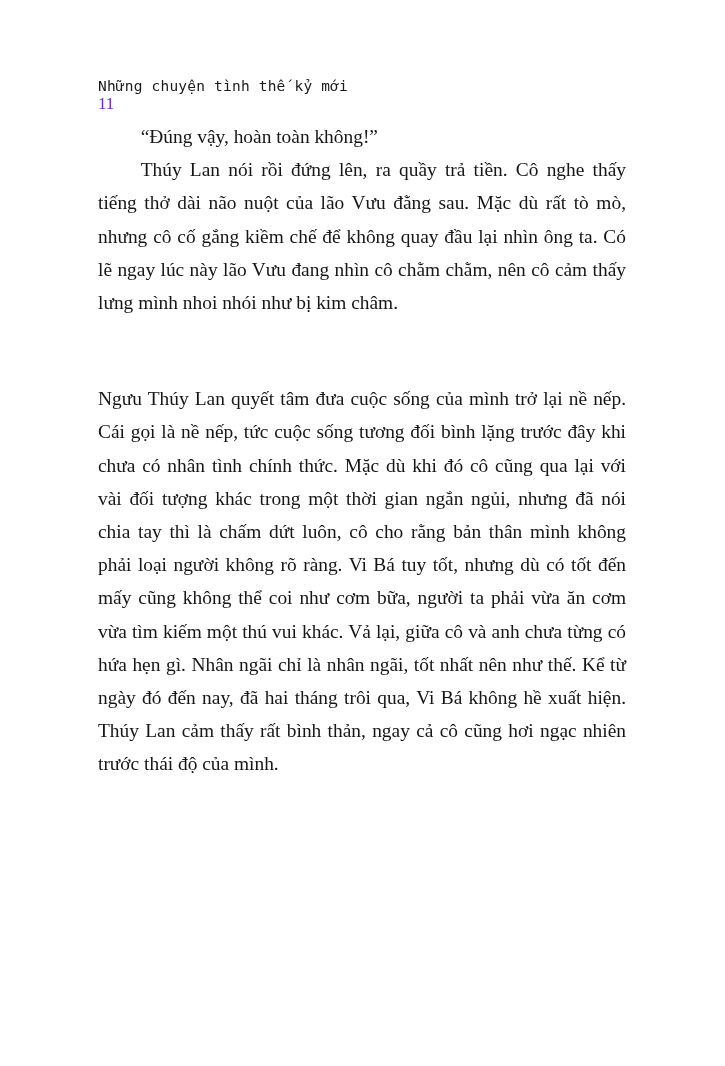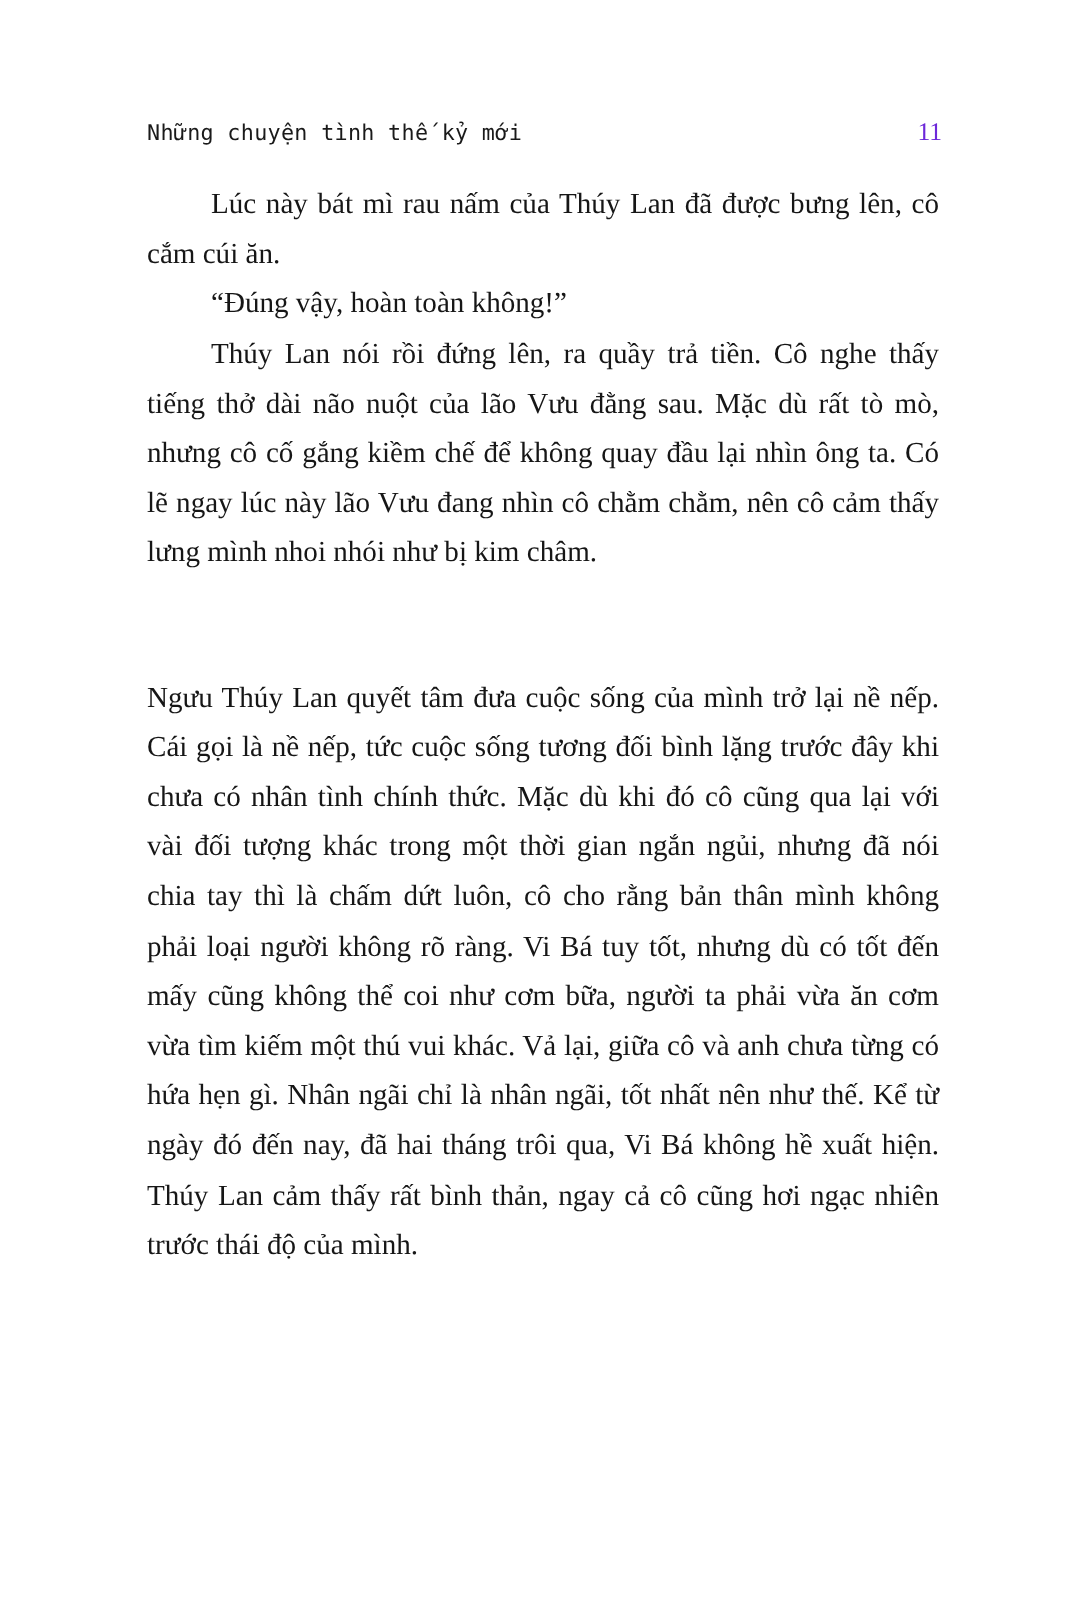--- a/index.html
+++ b/index.html
@@ -22,20 +22,21 @@
     padding: 0;
   }
   .header {
     position: absolute;
     left: 98px;
     top: 78px;
     width: 530px;
     display: flex;
     align-items: baseline;
     justify-content: space-between;
+    flex-direction: column;
   }
   .running-title {
     font-family: "DejaVu Sans Mono", monospace;
     font-size: 14.5px;
     letter-spacing: 0.2px;
     color: #1a1a1a;
     white-space: nowrap;
   }
   .folio {
     font-family: "Liberation Serif", serif;
@@ -67,20 +68,19 @@
 <body>
 
 <div class="page">
 
   <div class="header">
     <div class="running-title">Những chuyện tình thế kỷ mới</div>
     <div class="folio">11</div>
   </div>
 
   <div class="body-text">
-    <p class="para indent">Lúc này bát mì rau nấm của Thúy Lan đã được bưng lên, cô cắm cúi ăn.</p>
     <p class="para indent">“Đúng vậy, hoàn toàn không!”</p>
     <p class="para indent">Thúy Lan nói rồi đứng lên, ra quầy trả tiền. Cô nghe thấy tiếng thở dài não nuột của lão Vưu đằng sau. Mặc dù rất tò mò, nhưng cô cố gắng kiềm chế để không quay đầu lại nhìn ông ta. Có lẽ ngay lúc này lão Vưu đang nhìn cô chằm chằm, nên cô cảm thấy lưng mình nhoi nhói như bị kim châm.</p>
     <div class="section-gap"></div>
     <p class="para">Ngưu Thúy Lan quyết tâm đưa cuộc sống của mình trở lại nề nếp. Cái gọi là nề nếp, tức cuộc sống tương đối bình lặng trước đây khi chưa có nhân tình chính thức. Mặc dù khi đó cô cũng qua lại với vài đối tượng khác trong một thời gian ngắn ngủi, nhưng đã nói chia tay thì là chấm dứt luôn, cô cho rằng bản thân mình không phải loại người không rõ ràng. Vi Bá tuy tốt, nhưng dù có tốt đến mấy cũng không thể coi như cơm bữa, người ta phải vừa ăn cơm vừa tìm kiếm một thú vui khác. Vả lại, giữa cô và anh chưa từng có hứa hẹn gì. Nhân ngãi chỉ là nhân ngãi, tốt nhất nên như thế. Kể từ ngày đó đến nay, đã hai tháng trôi qua, Vi Bá không hề xuất hiện. Thúy Lan cảm thấy rất bình thản, ngay cả cô cũng hơi ngạc nhiên trước thái độ của mình.</p>
   </div>
 
 </div>
 
 </body></html>

